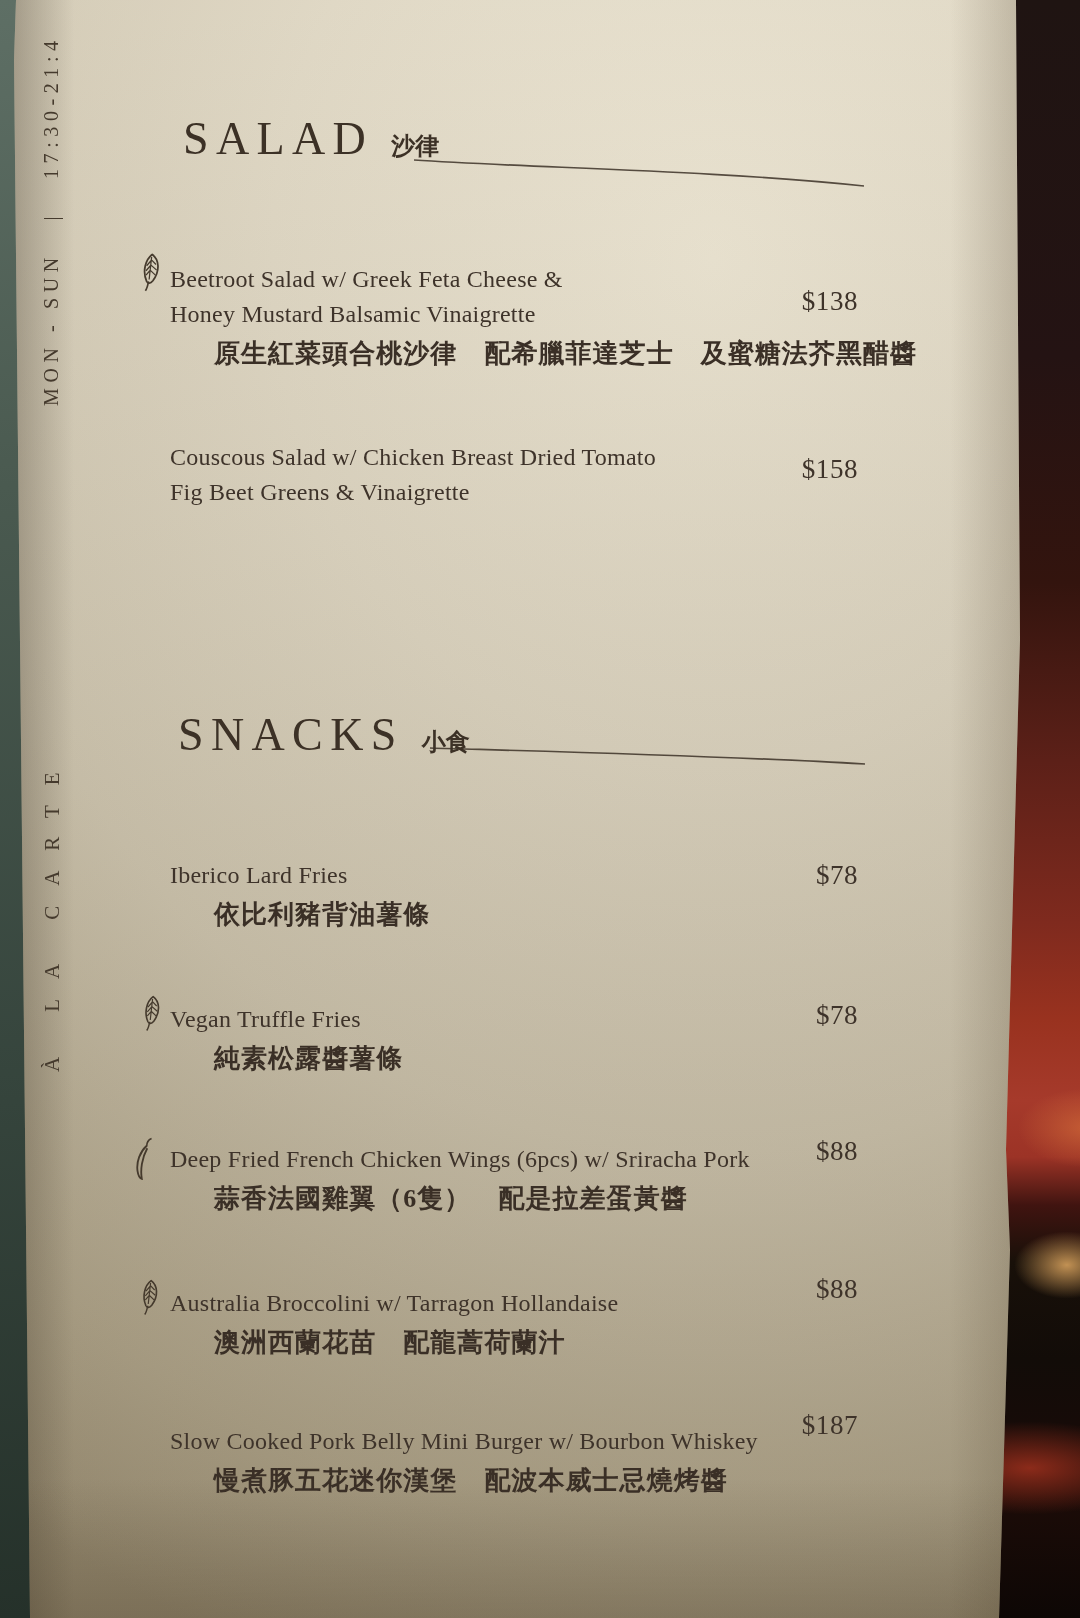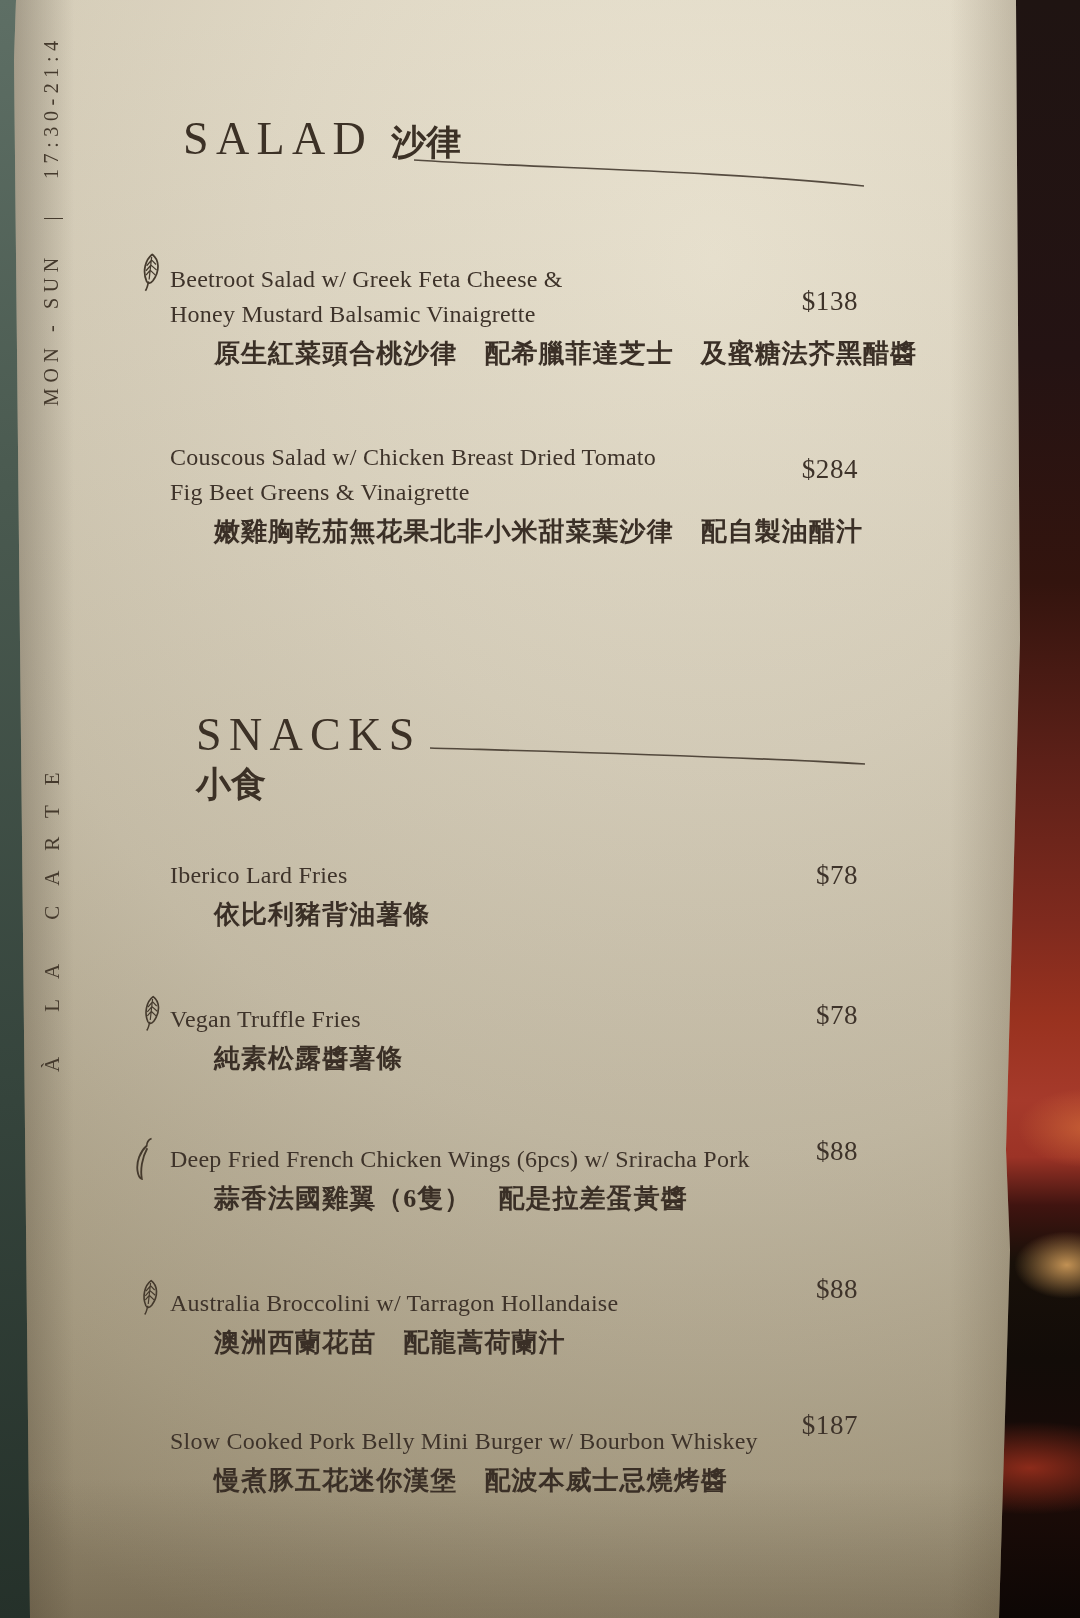--- a/index.html
+++ b/index.html
@@ -39,23 +39,23 @@
   .paper-bottom-shade{position:absolute;left:0;bottom:0;width:100%;height:140px;
     background:linear-gradient(to bottom, rgba(58,46,26,0), rgba(58,46,26,.26));}
 
   .vtext{position:absolute;transform-origin:0 0;transform:rotate(-90deg);
     white-space:pre;color:#453a2d;}
   .spine-schedule{left:40px;top:406px;font-size:20px;letter-spacing:.28em;}
   .side-label{left:40px;top:1072px;font-size:21px;letter-spacing:.95em;}
 
   .section-heading{position:absolute;display:flex;align-items:baseline;white-space:nowrap;text-align:right;}
   .section-heading .en{font-size:46px;letter-spacing:.16em;color:#3c3126;}
-  .section-heading .zh{font-size:35px;font-weight:600;margin-left:18px;color:#3c3126;}
+  .section-heading .zh{font-size:24px;font-weight:600;margin-left:18px;color:#3c3126;}
   .heading-salad{left:183px;top:112px;}
-  .heading-snacks{left:178px;top:708px;flex-direction:column;}
+  .heading-snacks{left:178px;top:708px;}
   .rule{position:absolute;}
   .rule-salad{left:412px;top:146px;}
   .rule-snacks{left:428px;top:740px;}
 
   .item{position:absolute;left:170px;width:688px;}
   .item .line{font-size:24px;line-height:35px;white-space:nowrap;color:#3e332a;letter-spacing:.01em;}
   .item .zh{font-size:26px;font-weight:600;margin-top:4px;white-space:nowrap;color:#3a2f26;letter-spacing:.04em;margin-left:44px;}
   .item .price{position:absolute;right:0;font-size:27px;color:#3e332a;letter-spacing:.02em;}
   .item .badge{position:absolute;}
   .badge svg{display:block;}
@@ -102,22 +102,21 @@
       </span>
       <div class="line">Beetroot Salad w/ Greek Feta Cheese &amp;</div>
       <div class="line">Honey Mustard Balsamic Vinaigrette</div>
       <div class="zh">原生紅菜頭合桃沙律　配希臘菲達芝士　及蜜糖法芥黑醋醬</div>
       <div class="price">$138</div>
     </div>
 
     <div class="item row-2">
       <div class="line">Couscous Salad w/ Chicken Breast Dried Tomato</div>
       <div class="line">Fig Beet Greens &amp; Vinaigrette</div>
-      <div class="zh">嫩雞胸乾茄無花果北非小米甜菜葉沙律　配自製油醋汁</div>
-      <div class="price">$284</div>
+      <div class="price">$158</div>
     </div>
 
     <div class="section-heading heading-snacks">
       <span class="en">SNACKS</span>
       <span class="zh">小食</span>
     </div>
     <svg class="rule rule-snacks" width="440" height="32" viewBox="0 0 440 32">
       <path d="M2 8 C 140 12, 300 16, 437 24" fill="none" stroke="#3c3127" stroke-width="1.7" opacity="0.85"></path>
     </svg>
 

